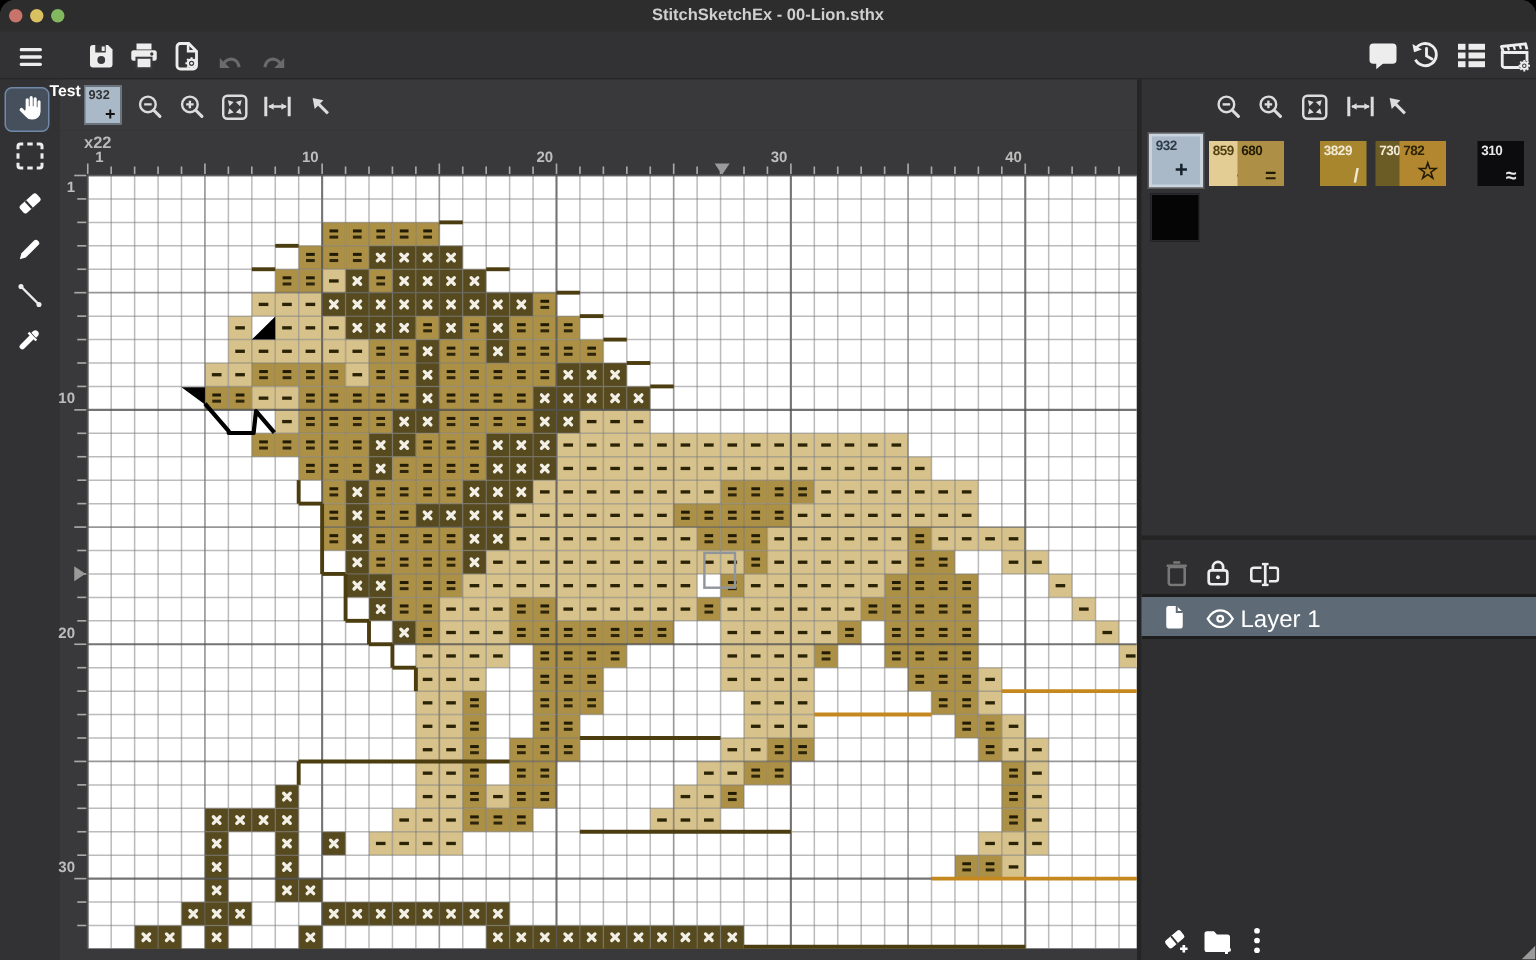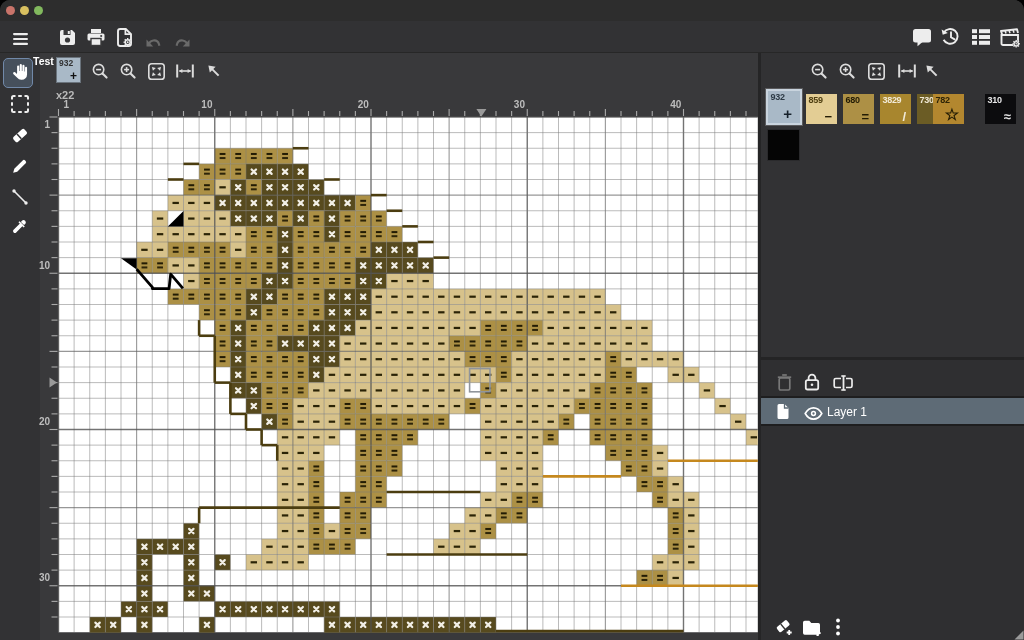--- a/index.html
+++ b/index.html
@@ -26,20 +26,21 @@
 #layerrow { position:absolute; left:0px; top:36px; width:263px; height:30px; background:#5e6b76; border-top:2px solid #1e1e1f; border-bottom:2px solid #1e1e1f; }
 #testtab { position:absolute; left:33px; top:55px; font-size:10.5px; color:#fff; font-weight:bold; white-space:nowrap; }
 #minisw { position:absolute; left:56px; top:57px; width:25px; height:26px; background:#a9b9c7; border:1px solid #6a737c; }
 </style></head>
 <body>
 <div id="page">
   <div class="abs" id="titlebar">
     <div class="tl" style="left:5.5px;background:#c9746a"></div>
     <div class="tl" style="left:19.5px;background:#d9c060"></div>
     <div class="tl" style="left:33.5px;background:#82b95e"></div>
+    <div id="title">StitchSketchEx - 00-Lion.sthx</div>
   </div>
   <div class="abs" id="toolbar">
     <div class="tbi" style="left:13px;top:10px"><svg width="15" height="12" viewBox="0 0 15 12">
           <rect x="0" y="0" width="15" height="2.2" rx="1.1" fill="#ededed"></rect>
           <rect x="0" y="4.9" width="15" height="2.2" rx="1.1" fill="#ededed"></rect>
           <rect x="0" y="9.8" width="15" height="2.2" rx="1.1" fill="#ededed"></rect>
         </svg></div>
     <div class="tbi" style="left:58px"><svg width="19" height="19" viewBox="0 0 19 19">
           <path d="M2,4 a2,2 0 0 1 2,-2 h10 l3,3 v10 a2,2 0 0 1 -2,2 h-11 a2,2 0 0 1 -2,-2 z" fill="#ededed"></path>
           <rect x="5.5" y="2" width="7" height="5" fill="#39393b"></rect>
@@ -1645,21 +1646,21 @@
           <polygon points="2.4,2.4 9.6,3.8 3.8,9.6" fill="#dcdcdc"></polygon>
           <line x1="4.4" y1="4.4" x2="12.6" y2="12.6" stroke="#dcdcdc" stroke-width="2"></line>
         </svg></div>
   </div>
   <div class="sw sel" style="left:766px;background:#a9b9c7">
       <span class="swl" style="color:#2e3b46">932</span>
       <span class="sws" style="color:#16202a">+</span>
     </div><div class="sw" style="left:806px;background:#e3cd94">
       <span class="swl" style="color:#4f3f11">859</span>
       <span class="sws" style="color:#221b04">−</span>
-    </div><div class="sw" style="left:843px;background:#ad9045">
+    </div><div class="sw" style="left:825px;background:#ad9045">
       <span class="swl" style="color:#221b04">680</span>
       <span class="sws" style="color:#221b04">=</span>
     </div><div class="sw" style="left:880px;background:#a8862e">
       <span class="swl" style="color:#f1ead7">3829</span>
       <span class="sws" style="color:#f1ead7">/</span>
     </div><div class="sw" style="left:917px;background:#6b5c25">
       <span class="swl" style="color:#f1ead7">730</span>
       <span class="sws" style="color:#f1ead7">×</span>
     </div><div class="sw" style="left:985px;background:#0c0c0e">
       <span class="swl" style="color:#e8e8e8">310</span>
@@ -1689,21 +1690,21 @@
         </svg></div>
     <div id="layerrow">
       <div class="abs" style="left:15px;top:5px"><svg width="14" height="17" viewBox="0 0 14 17">
             <path d="M1.5,2.5 a1.5,1.5 0 0 1 1.5,-1.5 h5.5 l4,4 v9.5 a1.5,1.5 0 0 1 -1.5,1.5 h-8 a1.5,1.5 0 0 1 -1.5,-1.5 z" fill="#ffffff"></path>
             <path d="M8.5,1 v4 h4" fill="none" stroke="#5e6b76" stroke-width="1.3"></path>
           </svg></div>
       <div class="abs" style="left:43px;top:8px"><svg width="19" height="13" viewBox="0 0 19 13">
             <path d="M1.2,6.5 C3.4,2.6 6.2,0.9 9.5,0.9 C12.8,0.9 15.6,2.6 17.8,6.5 C15.6,10.4 12.8,12.1 9.5,12.1 C6.2,12.1 3.4,10.4 1.2,6.5 Z" fill="none" stroke="#ffffff" stroke-width="1.6"></path>
             <circle cx="9.5" cy="6.5" r="1.9" fill="none" stroke="#ffffff" stroke-width="1.5"></circle>
           </svg></div>
-      <span class="abs" style="left:66px;top:7px;font-size:12px;color:#fff">Layer 1</span>
+      <span class="abs" style="left:66px;top:7px;font-size:16px;color:#fff">Layer 1</span>
     </div>
     <div class="abs" style="left:13px;top:257px"><svg width="20" height="20" viewBox="0 0 20 20">
           <g transform="rotate(-40 9 9)">
             <rect x="2.5" y="6" width="13" height="6.5" rx="1.6" fill="#ffffff"></rect>
             <line x1="8.5" y1="6" x2="8.5" y2="12.5" stroke="#333" stroke-width="1.3"></line>
           </g>
           <path d="M15.2,13 v5 M12.7,15.5 h5" stroke="#ffffff" stroke-width="1.8"></path>
         </svg></div>
     <div class="abs" style="left:41px;top:259px"><svg width="21" height="18" viewBox="0 0 21 18">
           <path d="M1,3.5 a1.7,1.7 0 0 1 1.7,-1.7 h4.6 l2,2.2 h7 a1.7,1.7 0 0 1 1.7,1.7 v8.3 a1.7,1.7 0 0 1 -1.7,1.7 h-13.6 a1.7,1.7 0 0 1 -1.7,-1.7 z" fill="#ffffff"></path>

